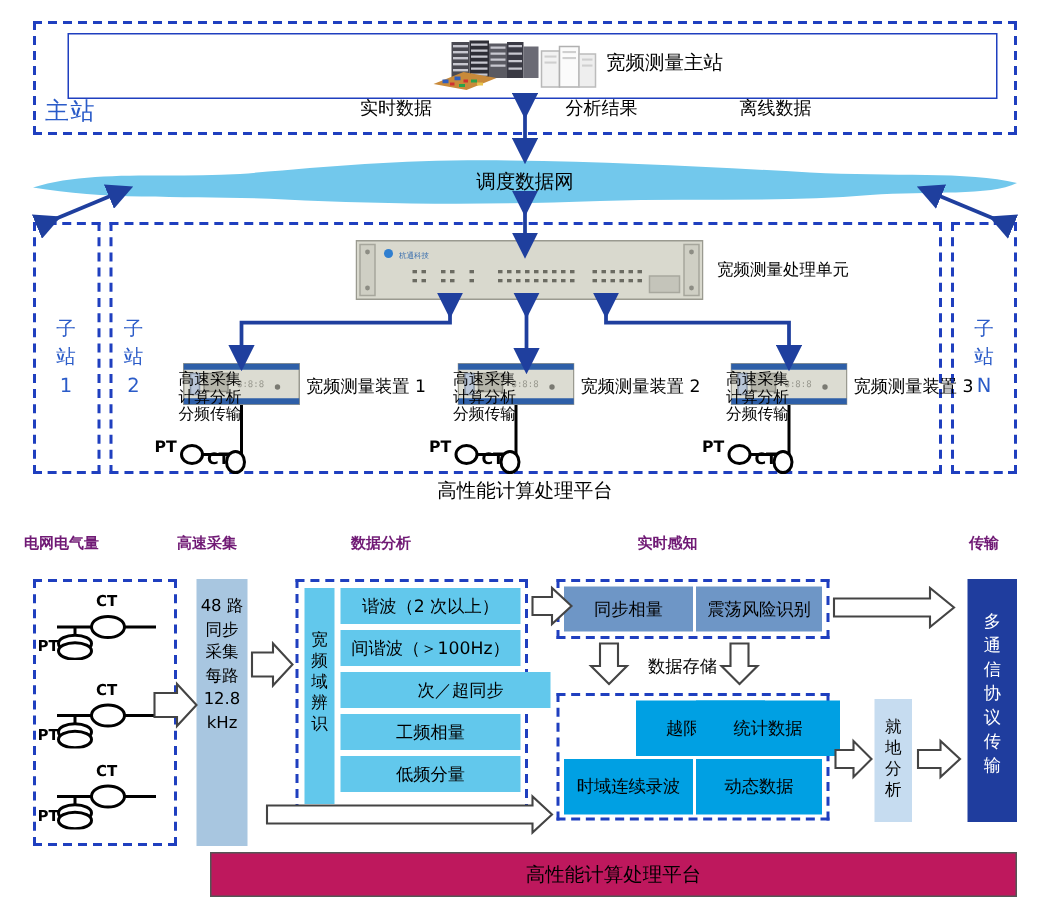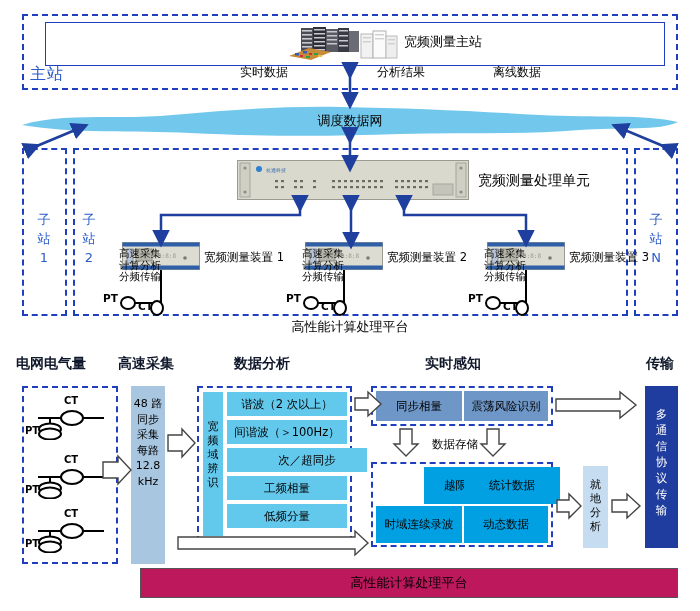--- a/index.html
+++ b/index.html
@@ -37,21 +37,21 @@
   #sub-inner{left:73px;top:148px;width:555px;height:168px;}
   #sub-n-right{left:634px;top:148px;width:44px;height:168px;}
 
   .substack{position:absolute;font-size:13px;color:#2A5BC8;text-align:center;width:30px;line-height:19px;}
   #sub1-lbl{left:29px;top:210px;}
   #sub2-lbl{left:74px;top:210px;}
   #subn-lbl{left:641px;top:210px;}
 
   
   #unit{left:237px;top:160px;width:232px;height:40px;}
-  #unit-label{left:478px;top:172px;font-size:14px;}
+  #unit-label{left:478px;top:172px;font-size:11px;}
 
   
   .dev{position:absolute;width:78px;height:28px;}
   #dev1{left:122px;top:242px;}
   #dev2{left:305px;top:242px;}
   #dev3{left:487px;top:242px;}
   .devlabel{position:absolute;font-size:11.5px;color:#000;}
   #dev1-label{left:204px;top:250px;text-align:right;}
   #dev2-label{left:387px;top:250px;}
   #dev3-label{left:569px;top:250px;}
@@ -60,21 +60,21 @@
   #desc1{left:109px;top:248px;}
   #desc2{left:292px;top:248px;}
   #desc3{left:474px;top:248px;}
 
   .ptlbl{position:absolute;font-size:10.5px;font-weight:bold;color:#000;}
   .ctlbl{position:absolute;font-size:10.5px;font-weight:bold;color:#000;}
 
   #arch-caption{left:0;top:318px;width:700px;text-align:center;font-size:13px;color:#000;}
 
   
-  .colhead{position:absolute;font-size:14px;color:#0f172a;font-weight:bold;white-space:nowrap;text-align:right;}
+  .colhead{position:absolute;font-size:10px;color:#701a75;font-weight:bold;white-space:nowrap;text-align:right;}
   #h-grid{left:16px;top:355px;}
   #h-acq{left:118px;top:355px;}
   #h-ana{left:234px;top:355px;}
   #h-rt{left:425px;top:355px;}
   #h-tx{left:646px;top:355px;}
 
   
   #grid-dash{left:22px;top:386px;width:96px;height:178px;}
   .ptct{position:absolute;width:82px;height:44px;}
 

